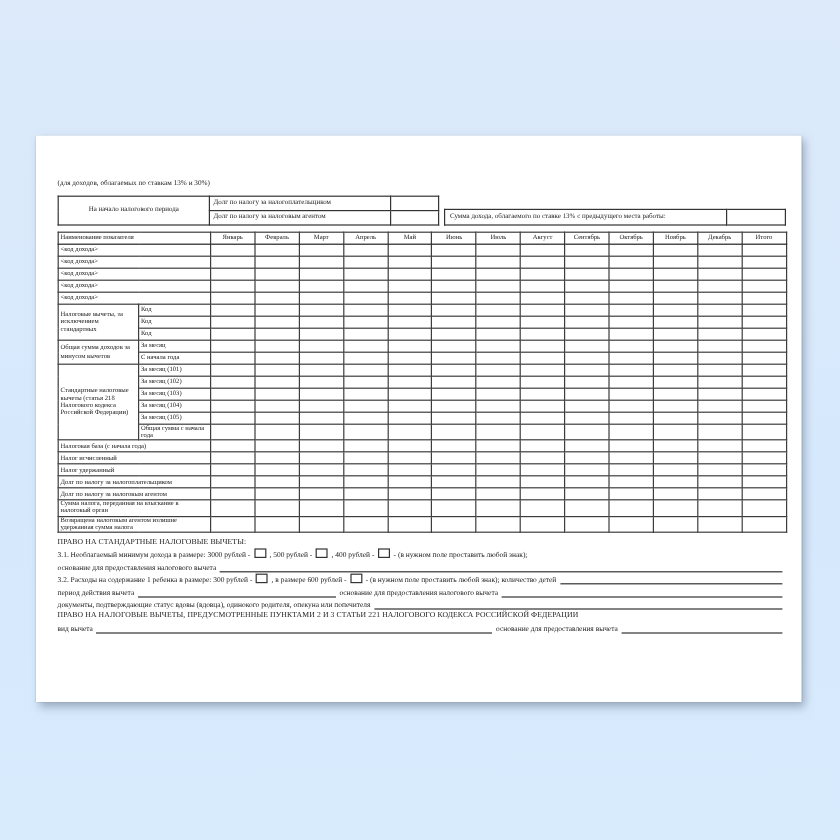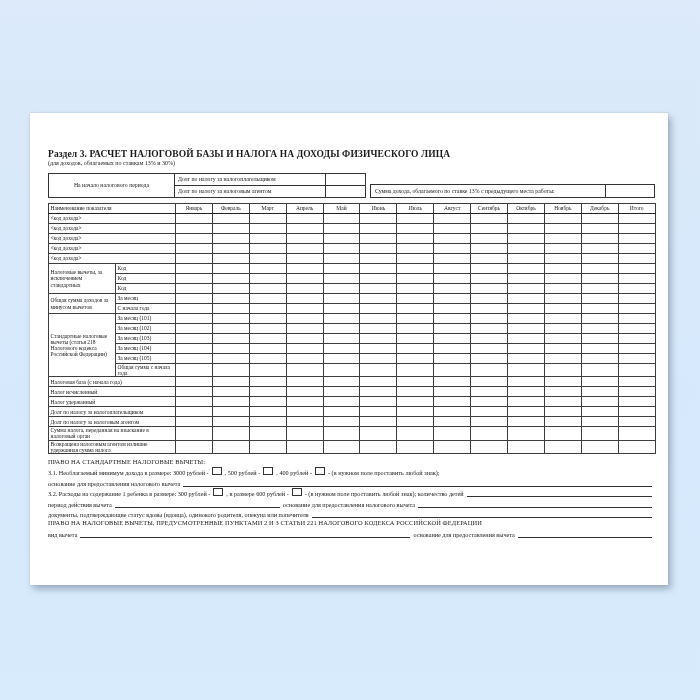--- a/index.html
+++ b/index.html
@@ -47,21 +47,20 @@
   .blank{border-bottom:1px solid #333;height:7px;flex:none;margin:0 3px;}
   .blank.grow{flex:1 1 auto;}
   .cbx{width:8px;height:6px;border:1px solid #333;background:#fff;flex:none;margin:0 3px 1px 3px;display:inline-block;}
 </style>
 </head>
 <body>
 
 <div class="page">
   <div class="inner">
 
-    <div class="title">Раздел 3. РАСЧЕТ НАЛОГОВОЙ БАЗЫ И НАЛОГА НА ДОХОДЫ ФИЗИЧЕСКОГО ЛИЦА</div>
     <div class="subtitle">(для доходов, облагаемых по ставкам 13% и 30%)</div>
 
     <div class="hdr-row">
       <table class="mini">
         <tbody>
             <tr>
           <td class="plabel" rowspan="2">На начало налогового периода</td>
           <td class="dlabel">Долг по налогу за налогоплательщиком</td>
           <td class="val"></td>
         </tr>

